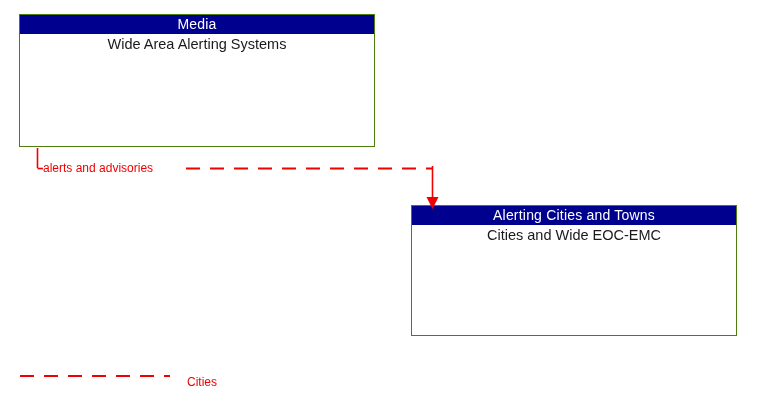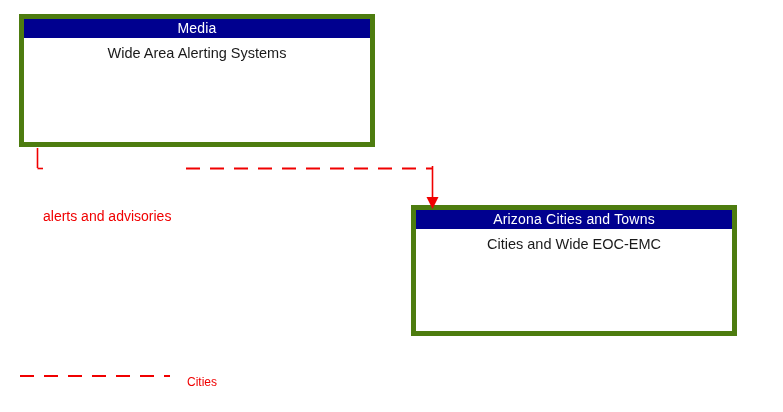--- a/index.html
+++ b/index.html
@@ -17,21 +17,21 @@
     position: relative;
     width: 783px;
     height: 412px;
     background: #ffffff;
   }
 
   
   .entity-box {
     position: absolute;
     box-sizing: border-box;
-    border: 5px solid #4d7c0f;
+    border: 1px solid #4d7c0f;
     background: #ffffff;
   }
   .entity-header {
     box-sizing: border-box;
     width: 100%;
     background: #00008f;
     color: #ffffff;
     text-align: center;
     font-size: 14px;
     line-height: 19px;
@@ -40,21 +40,20 @@
     overflow: hidden;
     letter-spacing: 0.2px;
   }
   .entity-body {
     box-sizing: border-box;
     width: 100%;
     text-align: center;
     color: #1a1a1a;
     font-size: 14.5px;
     line-height: 20px;
-    padding-top: 5px;
     white-space: nowrap;
     overflow: hidden;
   }
 
   #box-media {
     left: 19px;
     top: 14px;
     width: 356px;
     height: 133px;
   }
@@ -70,24 +69,23 @@
     position: absolute;
     left: 0;
     top: 0;
     width: 783px;
     height: 412px;
     pointer-events: none;
   }
   .flow-label {
     position: absolute;
     color: #f00000;
-    font-size: 14px;
+    font-size: 12px;
     line-height: 13px;
     white-space: nowrap;
-    margin-top: 48px;
   }
   #flow-label-alerts {
     left: 43px;
     top: 162px;
   }
 
   
   #legend {
     position: absolute;
     left: 0;
@@ -109,21 +107,21 @@
 <body>
 
 <div id="canvas">
 
   <div class="entity-box" id="box-media">
     <div class="entity-header">Media</div>
     <div class="entity-body">Wide Area Alerting Systems</div>
   </div>
 
   <div class="entity-box" id="box-azcities">
-    <div class="entity-header">Arizona Cities and Towns</div>
+    <div class="entity-header">Alerting Cities and Towns</div>
     <div class="entity-body">Cities and Wide EOC-EMC</div>
   </div>
 
   <svg class="flow-layer" viewBox="0 0 783 412">
 
     <line x1="37.5" y1="148" x2="37.5" y2="168" stroke="#f00000" stroke-width="1.6"></line>
 
     <line x1="37.5" y1="168.5" x2="43" y2="168.5" stroke="#f00000" stroke-width="1.6"></line>
 
     <line x1="186" y1="168.5" x2="432.5" y2="168.5" stroke="#f00000" stroke-width="1.8" stroke-dasharray="14 10"></line>

